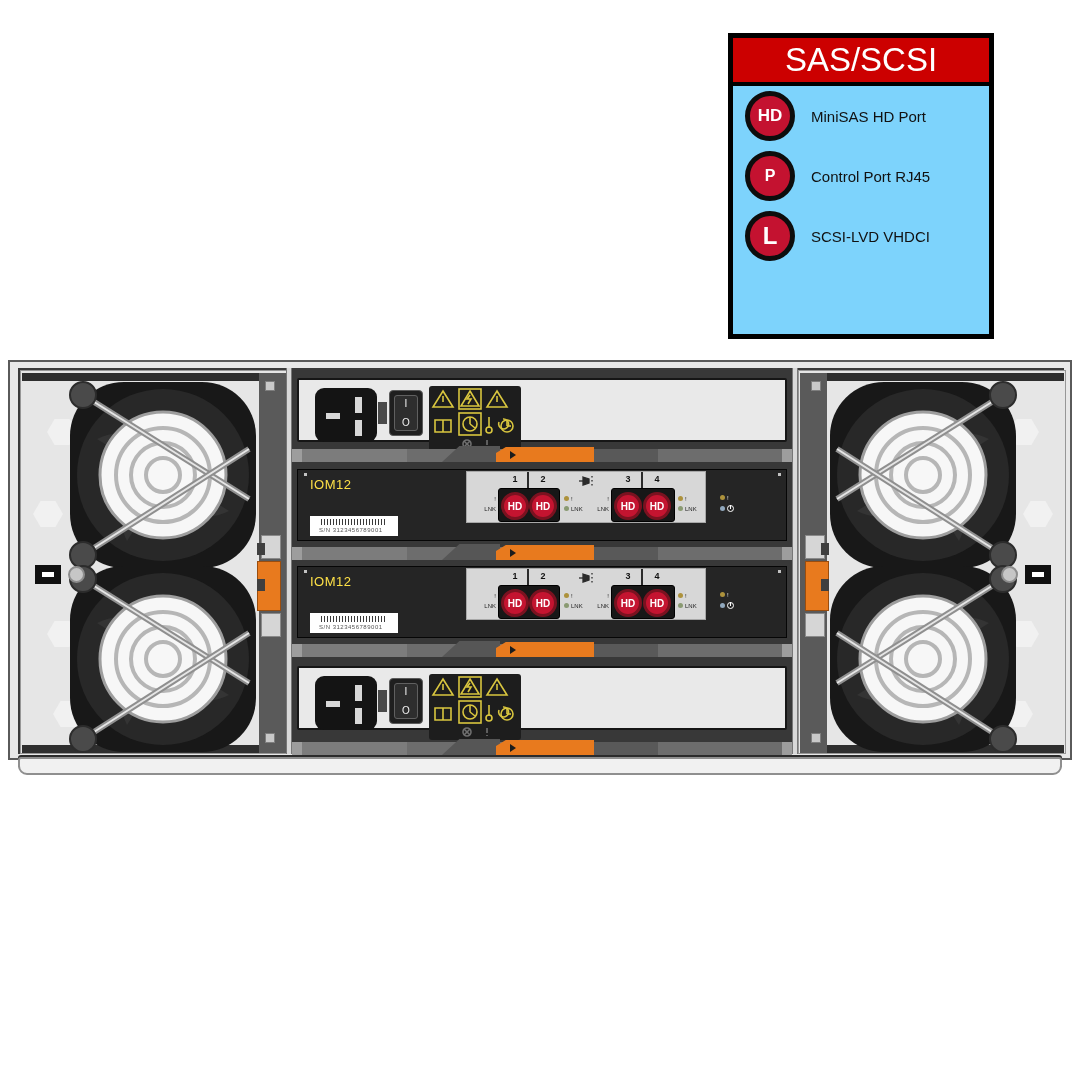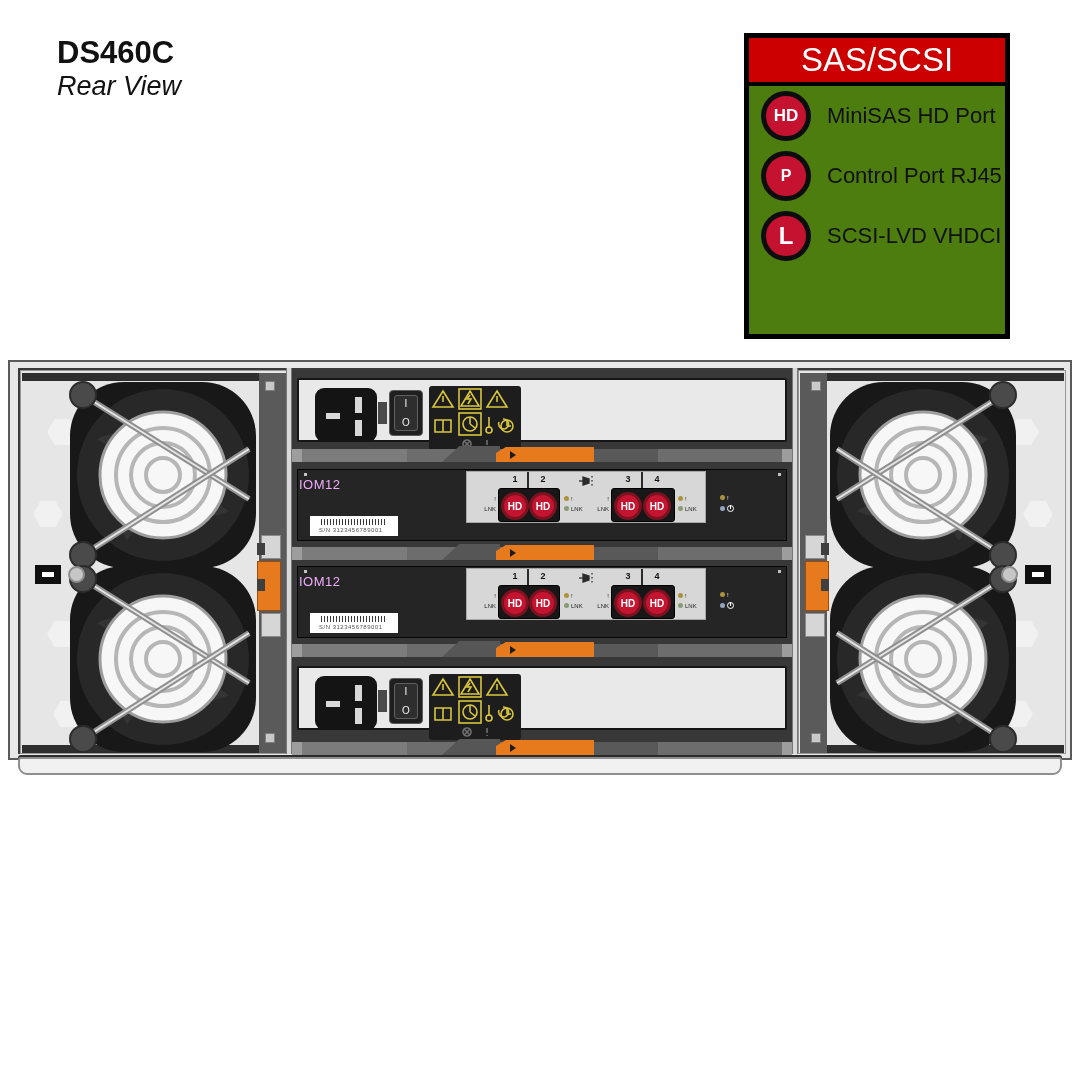--- a/index.html
+++ b/index.html
@@ -6,32 +6,32 @@
   #stage{position:relative;width:1080px;height:1080px;background:#ffffff;
          font-family:"Liberation Sans",sans-serif;overflow:hidden;}
   .abs{position:absolute;}
 
   
   #hdr{position:absolute;left:57px;top:36px;}
   #hdr .t{font-size:31px;font-weight:bold;color:#111;line-height:1.1;}
   #hdr .s{font-size:27px;font-style:italic;color:#111;line-height:1.25;}
 
   
-  #legend{position:absolute;left:744px;top:33px;width:266px;height:306px;
-          border:5px solid #000;background:#4d7c0f;box-sizing:border-box;}
+  #legend{position:absolute;left:728px;top:33px;width:266px;height:306px;
+          border:5px solid #000;background:#7dd3fc;box-sizing:border-box;}
   #legend .lg-head{height:48px;background:#CC0000;color:#fff;display:flex;
           align-items:center;justify-content:center;font-size:33px;
           border-bottom:4px solid #000;box-sizing:border-box;}
   .lg-row{display:flex;align-items:center;gap:16px;height:60px;padding-left:12px;}
   .lg-badge{width:40px;height:40px;border-radius:50%;background:#C41230;
             border:5px solid #0d0d0d;color:#fff;display:flex;align-items:center;
             justify-content:center;font-weight:bold;flex:0 0 auto;}
   .lg-row:nth-of-type(2) .lg-badge{font-size:17px;}
   .lg-row:nth-of-type(4) .lg-badge,.lg-row:nth-of-type(5) .lg-badge{font-size:24px;}
-  .lg-label{font-size:22px;color:#111;white-space:nowrap;}
+  .lg-label{font-size:15px;color:#111;white-space:nowrap;}
 
   
   #chassis{position:absolute;left:8px;top:360px;width:1064px;height:420px;}
   #frame{position:absolute;left:0;top:0;width:1064px;height:400px;background:#e8e8e8;
          border:2px solid #5a5a5a;box-sizing:border-box;}
   #cavity{position:absolute;left:8px;top:6px;width:1046px;height:386px;background:#3a3a3a;}
   .divider{position:absolute;top:6px;width:6px;height:386px;background:#d9d9d9;
            border-left:1px solid #777;border-right:1px solid #777;box-sizing:border-box;}
   #flange{position:absolute;left:10px;top:397px;width:1044px;height:18px;background:#f1f1f1;
           border:2px solid #8f8f8f;border-radius:3px 3px 9px 9px;box-sizing:border-box;
@@ -86,21 +86,21 @@
   .rail .orange{position:absolute;left:204px;top:1px;width:98px;height:15px;background:#E87A1E;
               clip-path:polygon(0 40%,10% 0,100% 0,100% 100%,0 100%);}
   .rail .tri{position:absolute;left:14px;top:4px;width:0;height:0;border-top:4px solid transparent;
               border-bottom:4px solid transparent;border-left:6px solid #1c1c1c;}
   .rail .darkseg{position:absolute;left:302px;top:3px;width:64px;height:13px;background:#595959;}
 
   
   .iom{height:74px;}
   .iom-body{position:absolute;left:5px;top:0;width:490px;height:72px;background:#252525;
             border:1px solid #060606;box-sizing:border-box;}
-  .iom-name{position:absolute;left:1px;top:7px;font-size:13px;color:#f0abfc;letter-spacing:.5px;}
+  .iom-name{position:absolute;left:12px;top:7px;font-size:13px;color:#fde047;letter-spacing:.5px;}
   .screw{position:absolute;top:3px;width:3px;height:3px;background:#c2c2c2;}
   .serial{position:absolute;left:12px;top:46px;width:88px;height:20px;background:#fff;}
   .serial .bars{position:absolute;left:11px;top:3px;width:64px;height:6px;
         background:repeating-linear-gradient(90deg,#3a3a3a 0 1px,transparent 1px 3px);}
   .serial .sn{position:absolute;left:9px;top:11px;font-size:6px;color:#555;letter-spacing:.5px;}
 
   .pp{position:absolute;left:168px;top:1px;width:240px;height:52px;background:#d7d7d7;
       border:1px solid #a8a8a8;box-sizing:border-box;}
   .pp .vdiv{position:absolute;top:0;width:2px;height:16px;background:#2b2b2b;}
   .pnum{position:absolute;top:2px;width:20px;text-align:center;font-size:9px;font-weight:bold;color:#111;}
@@ -121,24 +121,20 @@
   .iomleds .ledrow .ltext{color:#e8e8e8;}
   .pwr{width:7px;height:7px;border:1px solid #fff;border-radius:50%;position:relative;box-sizing:border-box;}
   .pwr::after{content:"";position:absolute;left:2px;top:-1px;width:1px;height:4px;background:#fff;}
   .sasico{position:absolute;left:110px;top:2px;}
 </style>
 </head>
 <body>
 
 <div id="stage">
 
-  <div id="hdr">
-    <div class="t">DS460C</div>
-    <div class="s">Rear View</div>
-  </div>
 
   <div id="legend">
     <div class="lg-head">SAS/SCSI</div>
     <div class="lg-row">
       <div class="lg-badge">HD</div>
       <div class="lg-label">MiniSAS HD Port</div>
     </div>
     <div class="lg-row">
       <div class="lg-badge">P</div>
       <div class="lg-label">Control Port RJ45</div>

